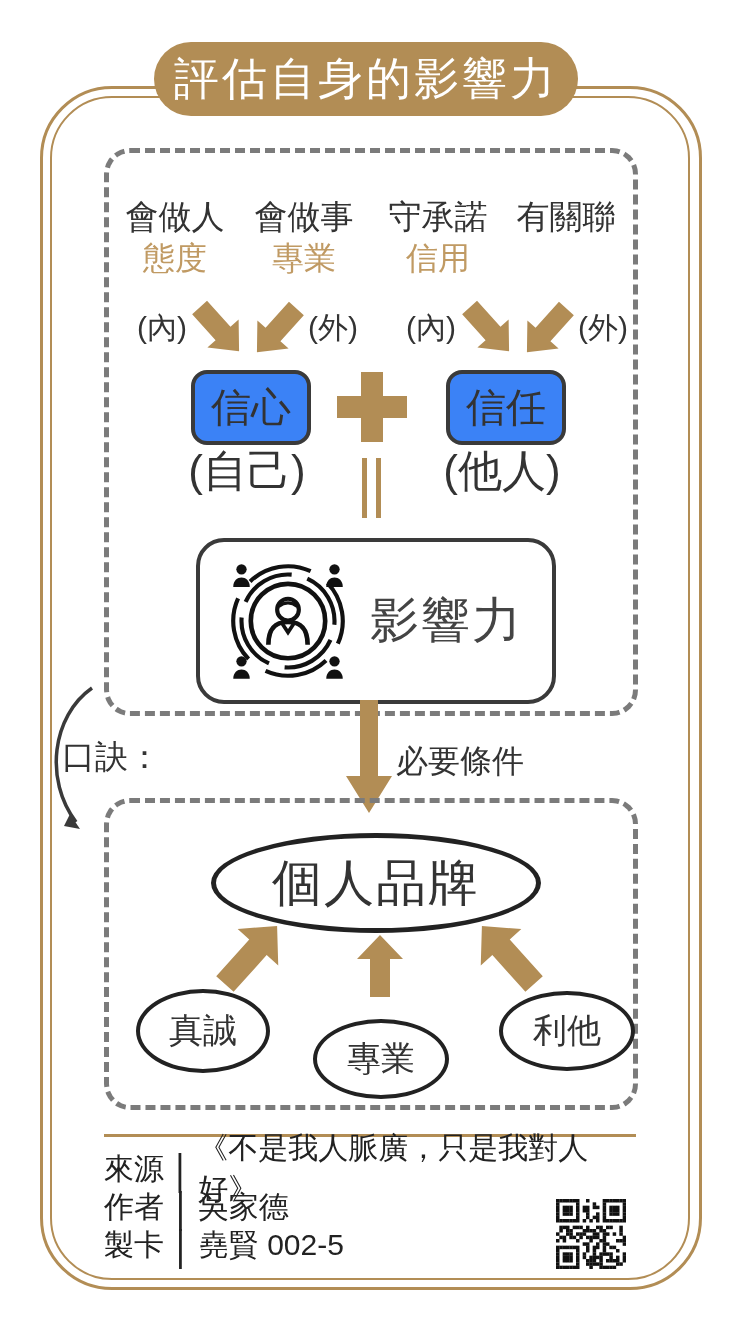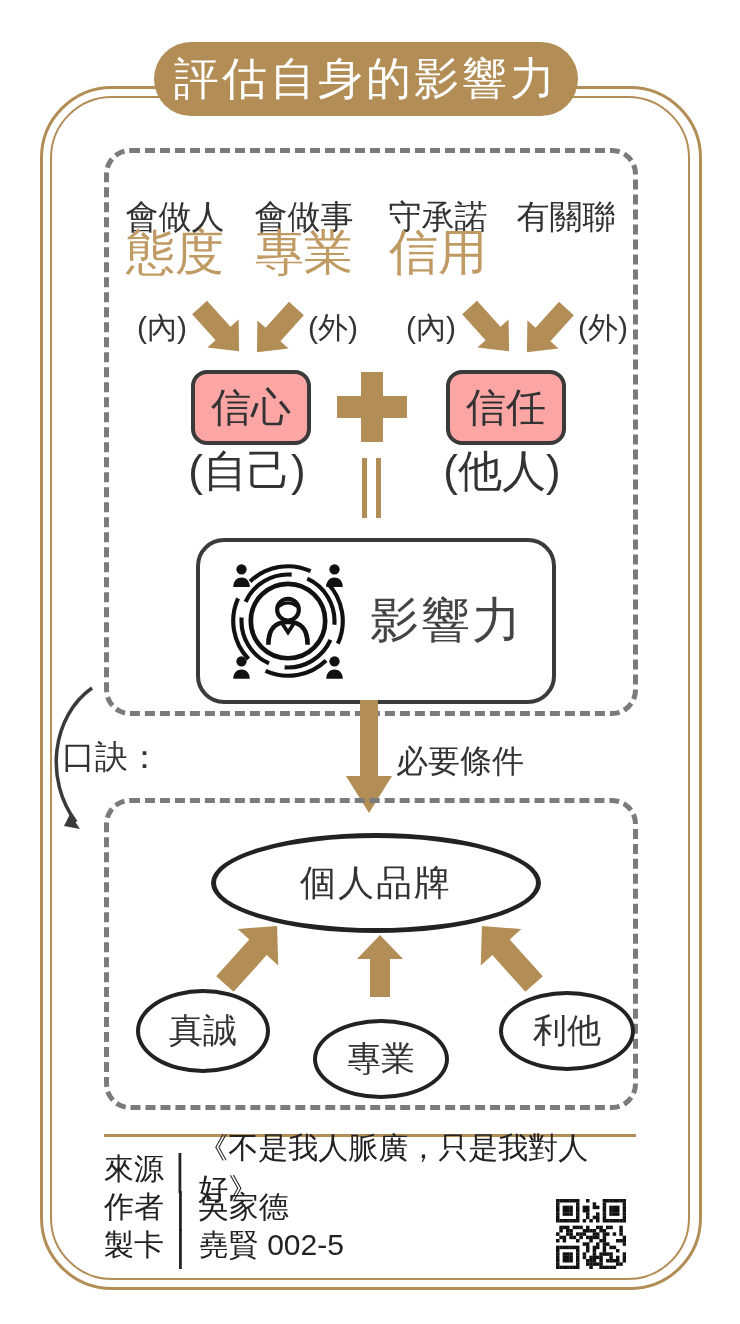--- a/index.html
+++ b/index.html
@@ -16,42 +16,42 @@
   
   .title-pill{left:154px;top:42px;width:424px;height:74px;background:var(--gold);border-radius:37px;z-index:5;
               display:flex;align-items:center;justify-content:center;}
   .title-pill span{color:#fff;font-size:45px;letter-spacing:3px;font-weight:500;}
   
   .dashed-panel{border:5px dashed var(--dash);border-radius:26px;}
   .panel1{left:104px;top:148px;width:524px;height:558px;}
   .panel2{left:104px;top:798px;width:524px;height:302px;}
   
   .behavior{top:42px;width:130px;font-size:33px;color:var(--ink);}
-  .trait{top:67px;width:130px;font-size:49px;color:var(--gold-text);}
+  .trait{top:84px;width:130px;font-size:32px;color:var(--gold-text);}
   .io-label{top:155px;width:80px;font-size:30px;color:var(--ink);}
   .arrow-pair{top:146px;}
   
-  .kbox{width:112px;height:67px;border:4px solid var(--dark);border-radius:16px;background:#fca5a5;
+  .kbox{width:112px;height:67px;border:4px solid var(--dark);border-radius:16px;background:#3b82f6;
         display:flex;align-items:center;justify-content:center;font-size:40px;color:var(--ink);}
   .sub{top:289px;width:130px;font-size:44px;color:var(--ink);}
   .plusw{left:228px;top:219px;width:70px;height:70px;}
   .plusw .h{position:absolute;left:0;top:24px;width:70px;height:22px;background:var(--gold);}
   .plusw .v{position:absolute;left:24px;top:0;width:22px;height:70px;background:var(--gold);}
   .eqw{left:253px;top:305px;width:20px;height:60px;}
   .eqw .b{position:absolute;top:0;width:5px;height:60px;background:var(--gold);}
   .eqw .b2{left:14px;}
   .influence-box{left:87px;top:385px;width:352px;height:158px;border:4.5px solid var(--dark);border-radius:28px;
                  background:#fff;display:flex;align-items:center;}
   .influence-box .txt{font-size:49px;color:#444;margin-left:20px;letter-spacing:2px;}
   
   .mnemonic{left:62px;top:735px;font-size:33px;color:var(--ink);}
   .necessary{left:396px;top:740px;font-size:32px;color:var(--ink);}
   
   .brand-ellipse{left:102px;top:30px;width:320px;height:90px;border:5px solid #222;border-radius:50%;
-                 display:flex;align-items:center;justify-content:center;font-size:36px;color:var(--ink);letter-spacing:2px;}
+                 display:flex;align-items:center;justify-content:center;font-size:50px;color:var(--ink);letter-spacing:2px;}
   .factor{border:4.5px solid #222;border-radius:50%;display:flex;align-items:center;justify-content:center;
           font-size:34px;color:var(--ink);background:#fff;}
   .f1{left:27px;top:186px;width:126px;height:76px;}
   .f2{left:204px;top:216px;width:128px;height:72px;}
   .f3{left:390px;top:188px;width:128px;height:72px;}
   
   .footer-divider{left:104px;top:1134px;width:532px;height:3px;background:var(--gold);}
   .footer-rows{left:104px;top:1150px;width:540px;}
   .frow{display:flex;align-items:center;height:38px;font-size:30px;color:#222;}
   .frow .lab{width:66px;}

